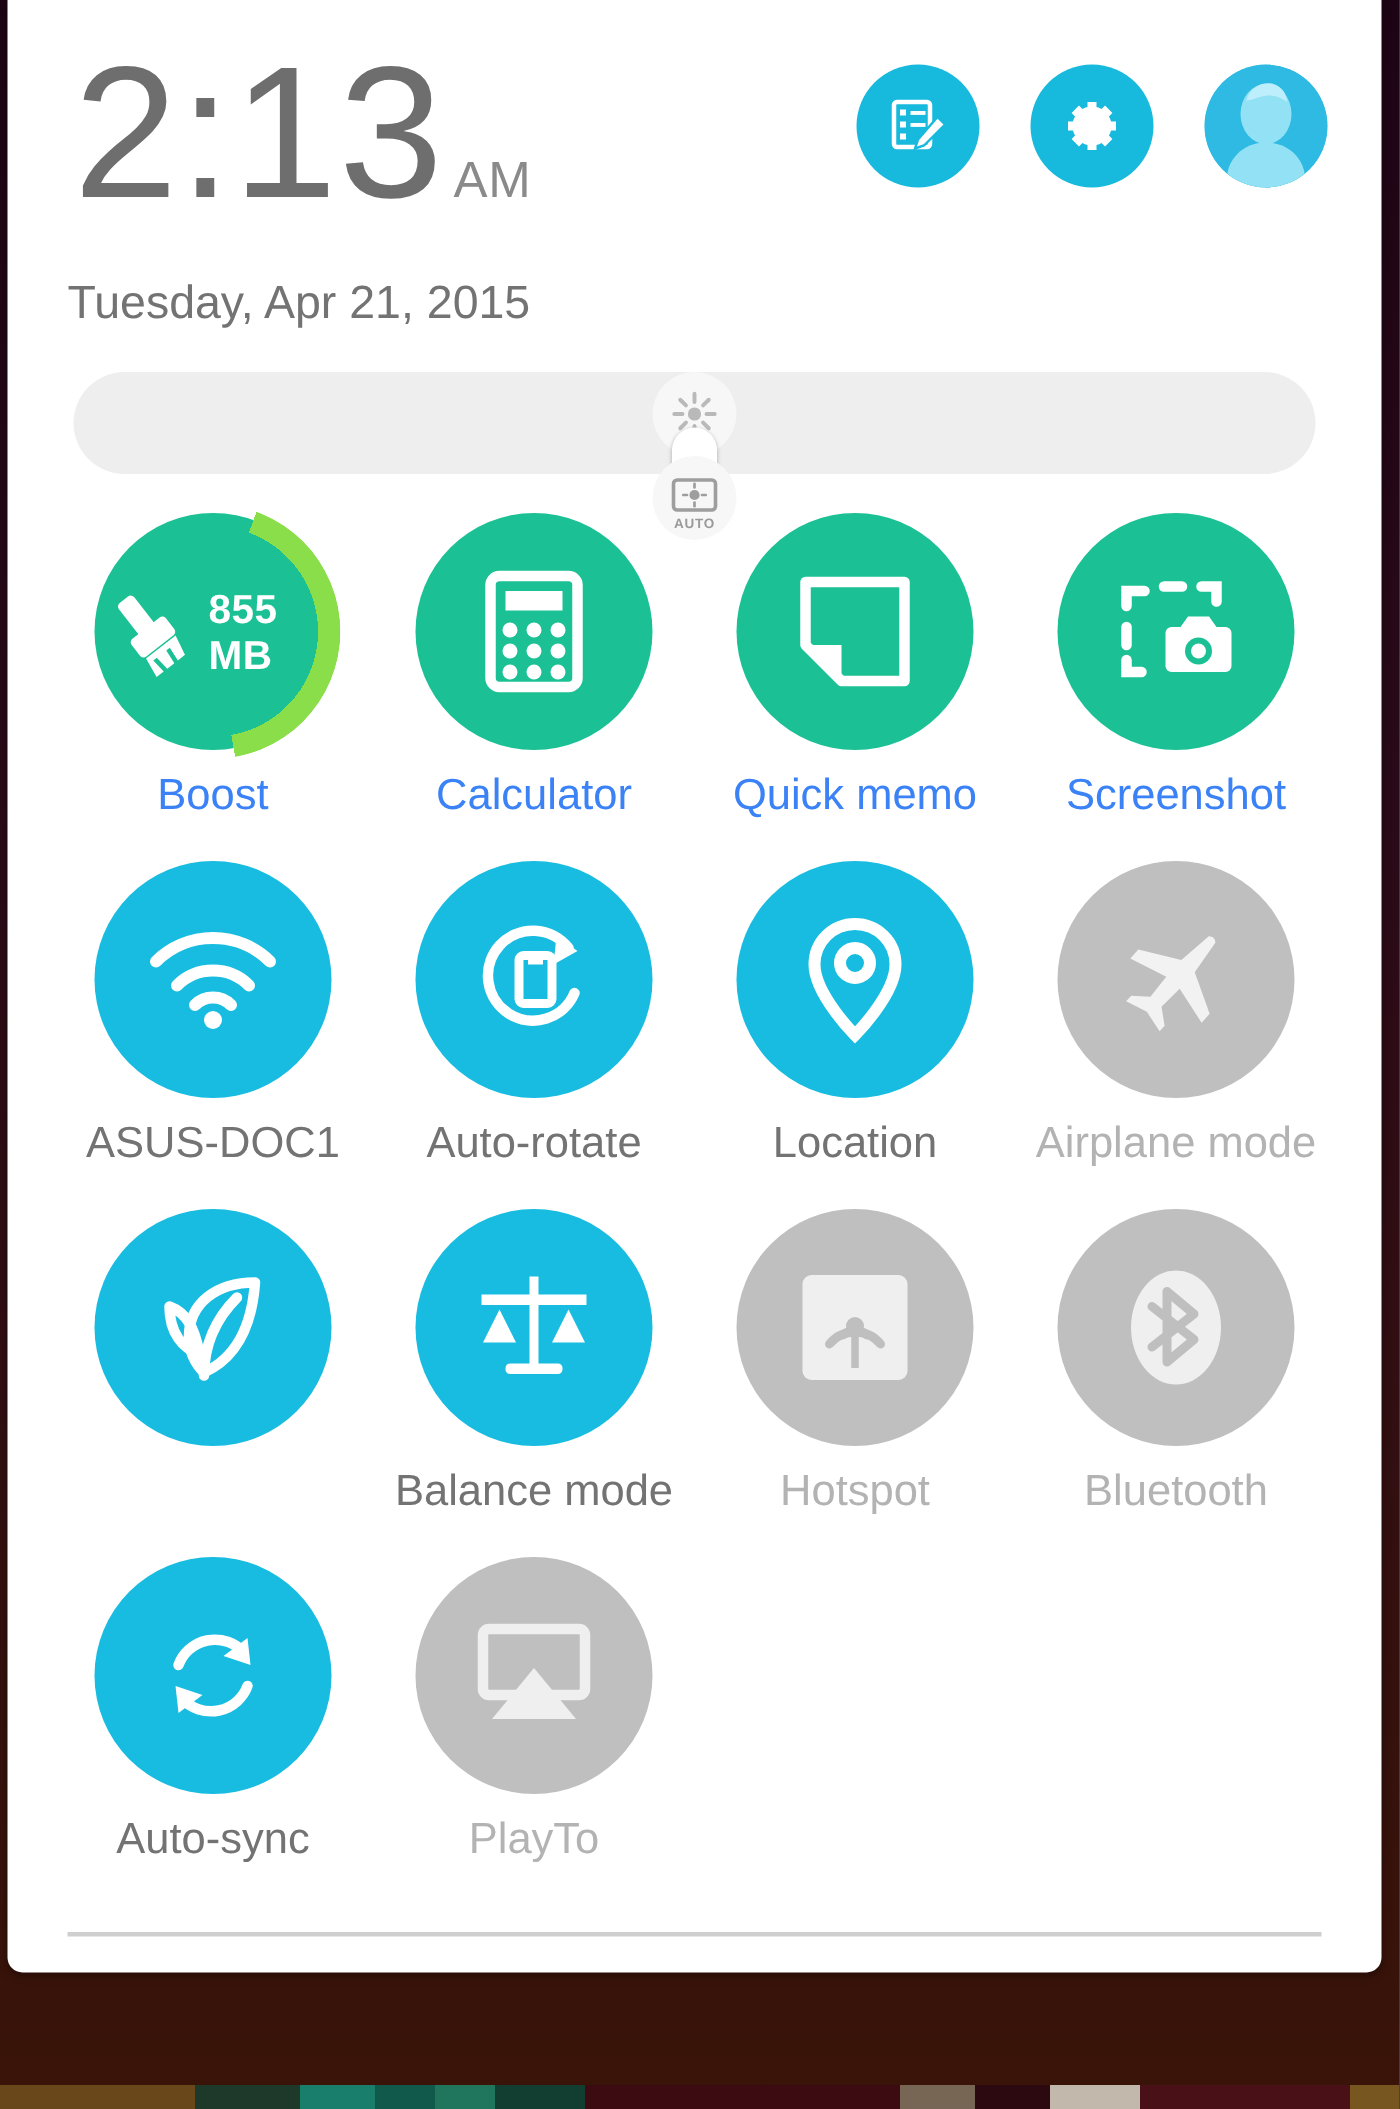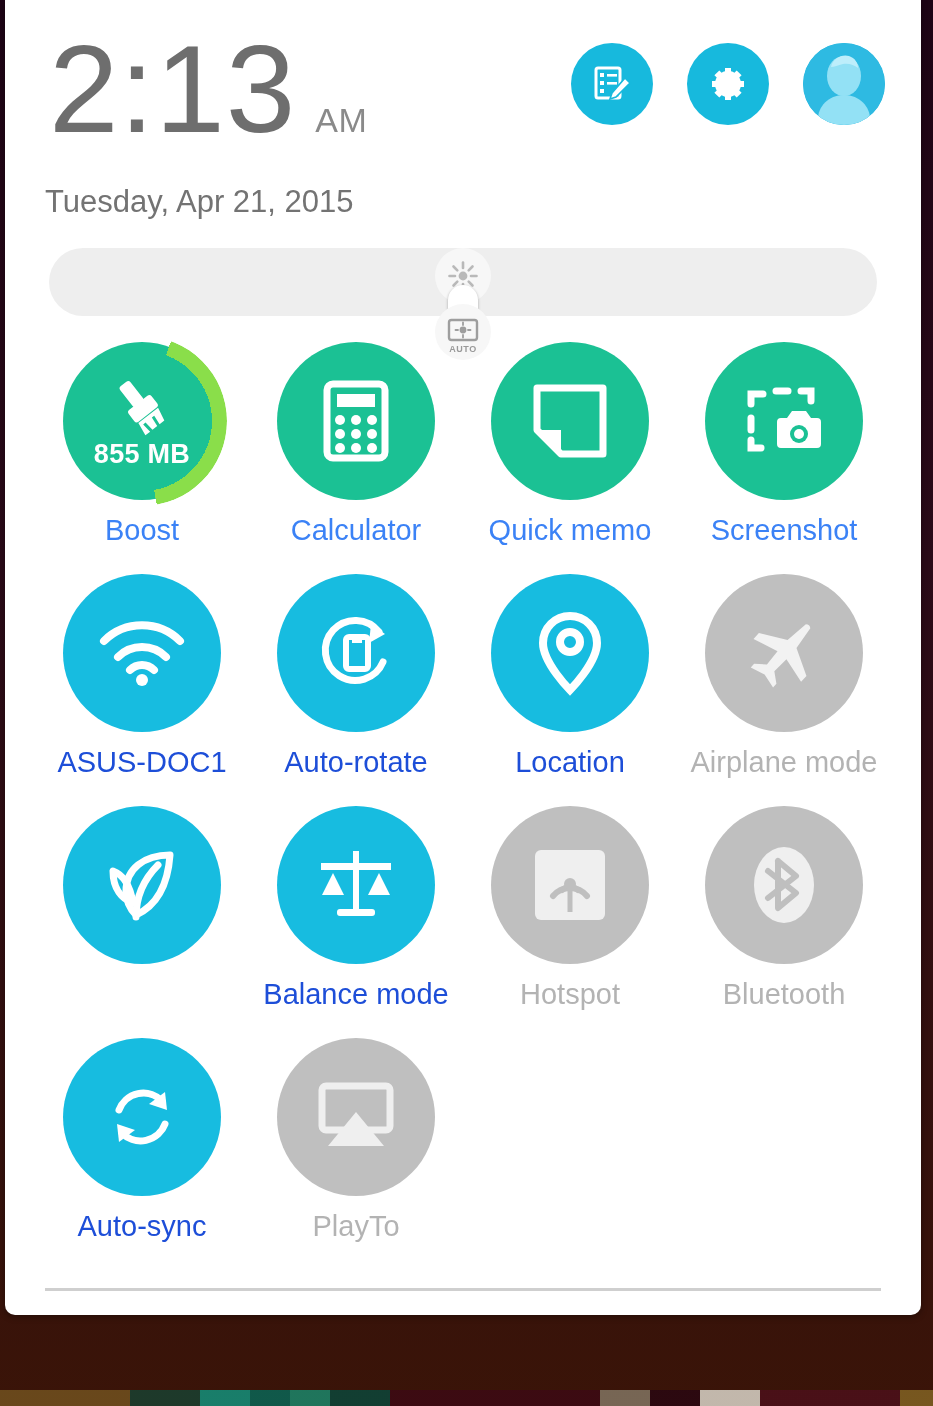--- a/index.html
+++ b/index.html
@@ -75,21 +75,21 @@
     font-size: 125px;
     line-height: 1;
     font-weight: 300;
     letter-spacing: 1px;
     color: #6e6e6e;
   }
   .clock-ampm {
     font-size: 34px;
     font-weight: 400;
     color: #8a8a8a;
-    margin-left: 19px;
+    margin-left: 6px;
     letter-spacing: .5px;
   }
   .date-line {
     position: absolute;
     left: 40px;
     top: 184px;
     font-size: 31px;
     color: #737373;
     font-weight: 400;
   }
@@ -208,36 +208,36 @@
   .tile-circle.cyan   { background: #17bce0; }
   .tile-circle.gray   { background: #bfbfbf; }
   .tile-label {
     margin-top: 14px;
     font-size: 29px;
     font-weight: 400;
     text-align: center;
     white-space: nowrap;
   }
   .tile-label.green { color: #3b82f6; }
-  .tile-label.cyan  { color: #1d4ed8; }
+  .tile-label.cyan  { color: #737373; }
   .tile-label.gray  { color: #b3b3b3; }
 
   
   .boost-ring {
     position: absolute;
     inset: -6px;
     border-radius: 50%;
     background: conic-gradient(from 20deg, #8ade4a 0deg 150deg, rgba(138,222,74,0) 150deg 360deg);
     -webkit-mask: radial-gradient(circle, transparent 0 70px, #000 70px);
     mask: radial-gradient(circle, transparent 0 70px, #000 70px);
   }
   .boost-inner {
     position: relative;
     display: flex;
-    flex-direction: column;
+    flex-direction: row;
     align-items: center;
     justify-content: center;
     z-index: 2;
   }
   .boost-mem {
     color: #ffffff;
     font-size: 27px;
     font-weight: 700;
     margin-top: 2px;
     letter-spacing: .3px;

